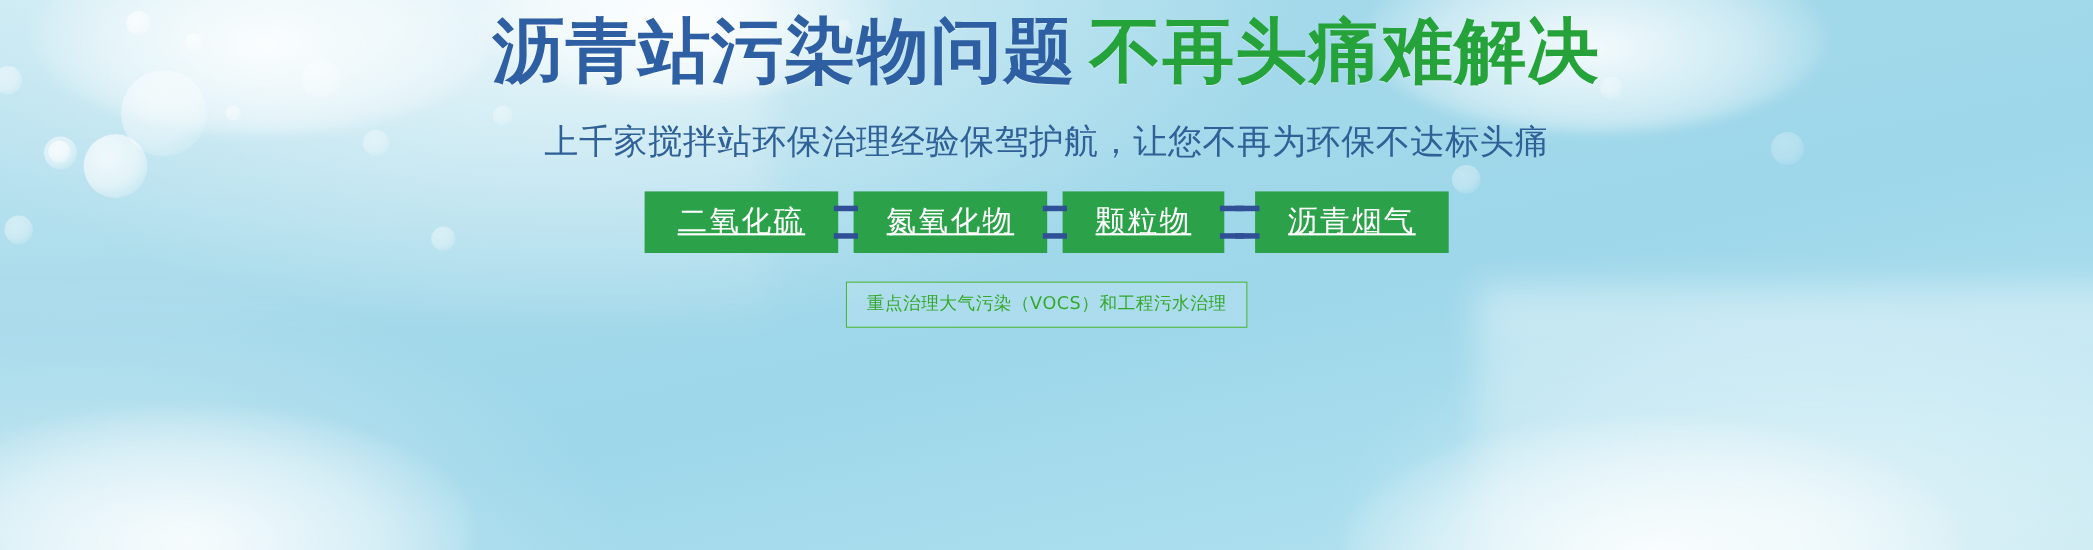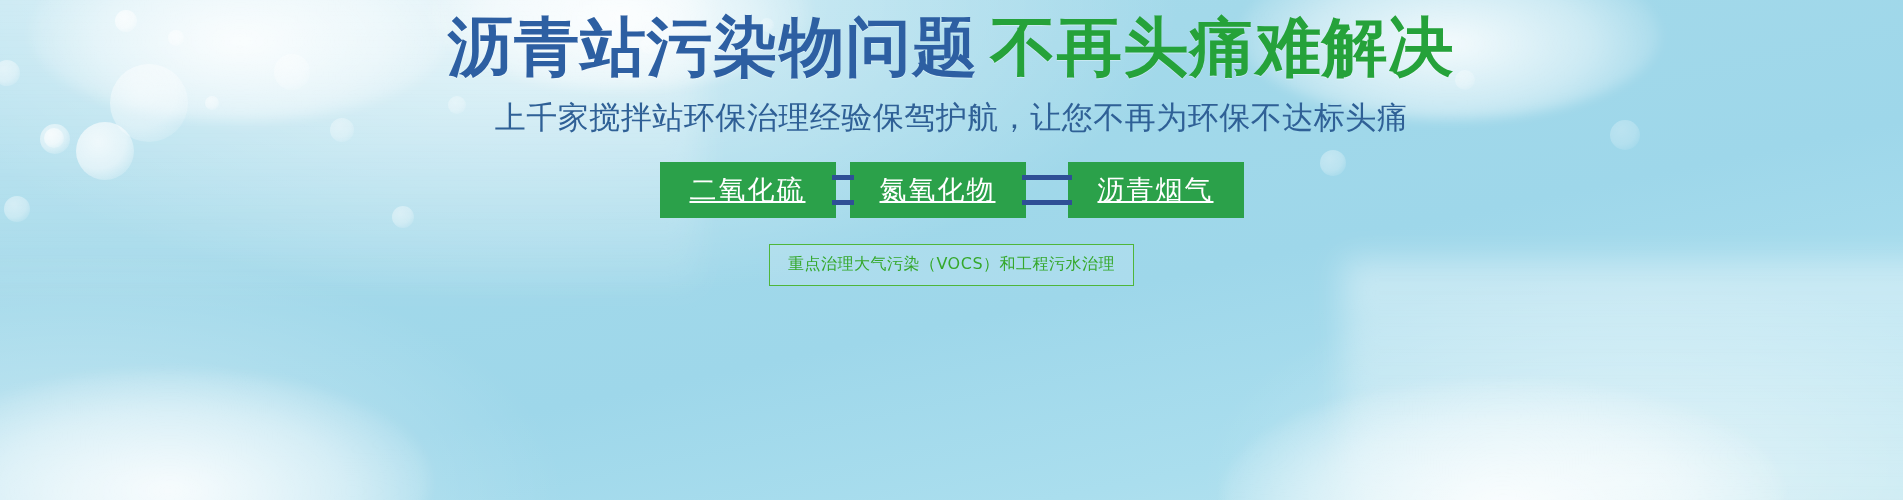--- a/index.html
+++ b/index.html
@@ -93,21 +93,21 @@
   }
   .headline .hl-green {
     color: #25a23a;
     margin-left: 22px;
     transform: scaleX(1.02);
     text-shadow: 0 1px 0 rgba(255,255,255,0.35);
   }
 
   
   .subtitle {
-    margin-top: 18px;
+    margin-top: 30px;
     color: #2f6096;
     font-size: 31px;
     line-height: 1.2;
     letter-spacing: 0.5px;
     white-space: nowrap;
   }
 
   
   .tag-row {
     margin-top: 26px;
@@ -206,20 +206,21 @@
       <div class="tag-chip">二氧化硫</div>
       <div class="tag-sep">
         <span class="dash top"></span>
         <span class="dash bottom"></span>
       </div>
       <div class="tag-chip">氮氧化物</div>
       <div class="tag-sep">
         <span class="dash top"></span>
         <span class="dash bottom"></span>
       </div>
+      <div class="tag-chip">颗粒物</div>
       <div class="tag-sep">
         <span class="dash top"></span>
         <span class="dash bottom"></span>
       </div>
       <div class="tag-sep">
         <span class="dash top"></span>
         <span class="dash bottom"></span>
       </div>
       <div class="tag-chip">沥青烟气</div>
     </div>

